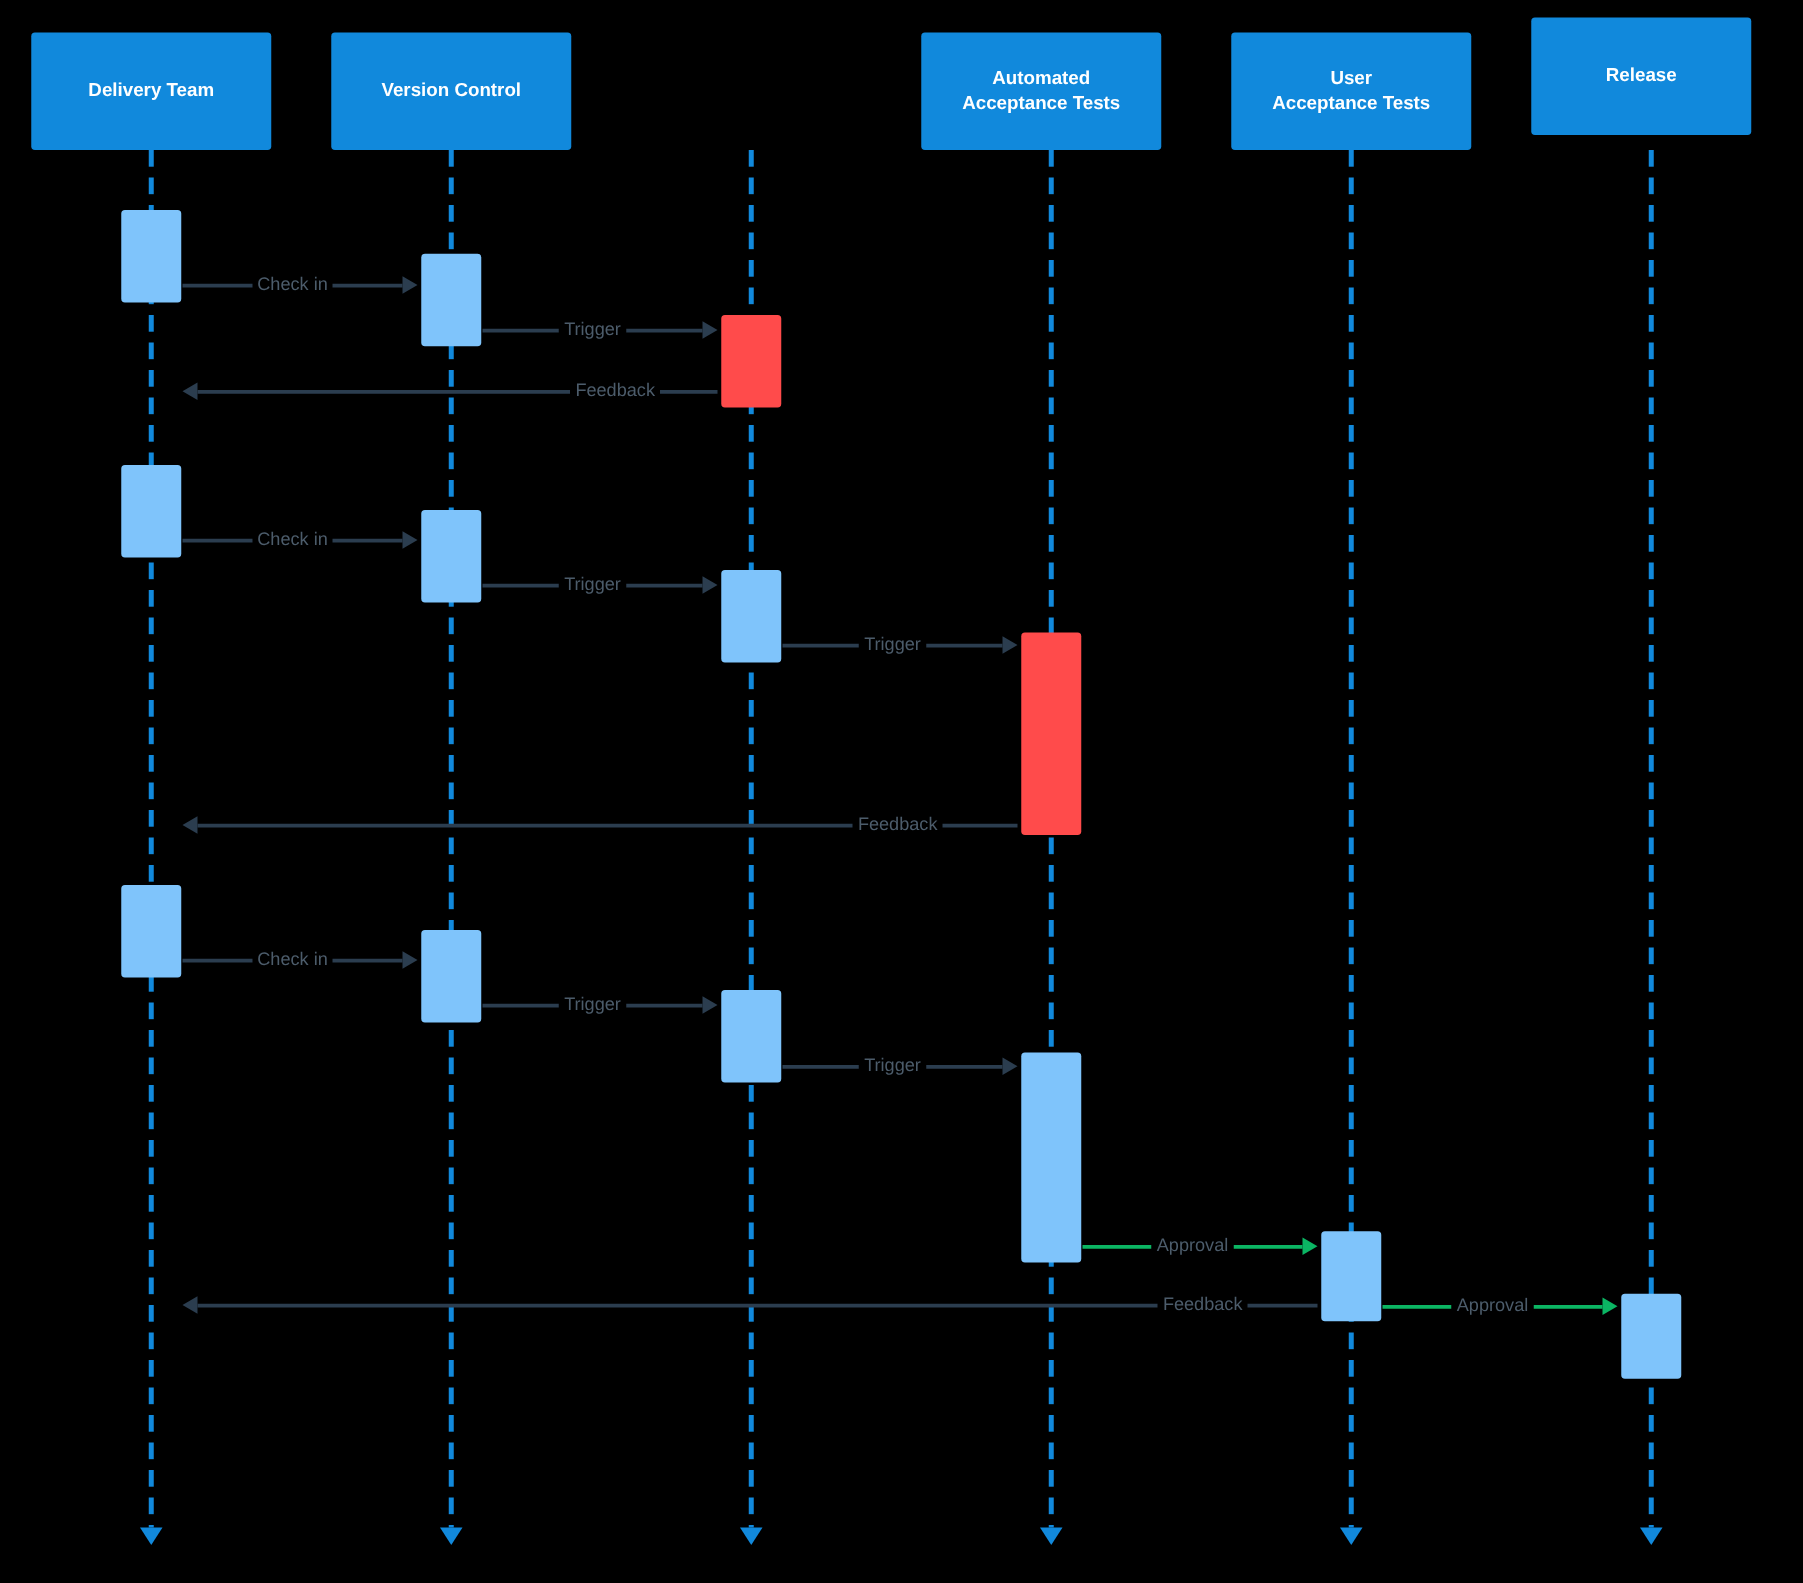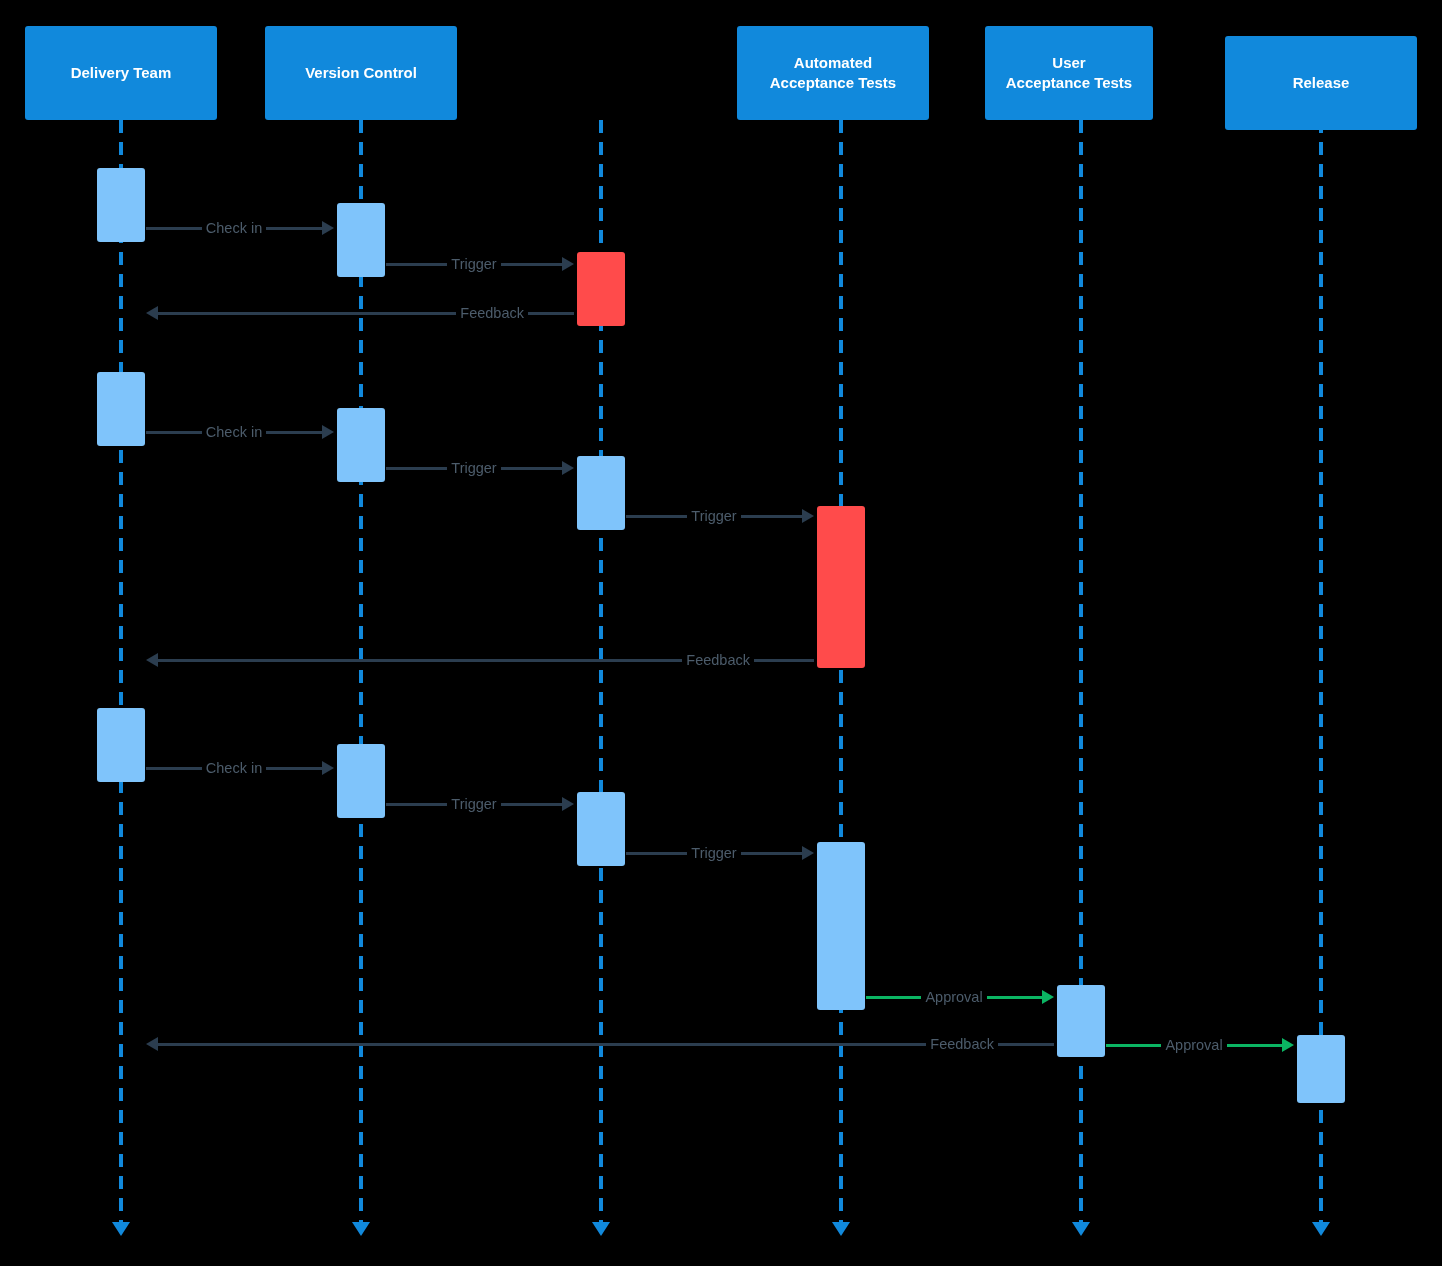--- a/index.html
+++ b/index.html
@@ -110,26 +110,26 @@
   <div class="participant" style="left:25px;  top:26px; width:192px; height:94px;">
     <span>Delivery Team</span>
   </div>
 
 
   <div class="participant" style="left:737px; top:26px; width:192px; height:94px; flex-direction:column;">
     <span>Automated</span>
     <span>Acceptance Tests</span>
   </div>
 
-  <div class="participant" style="left:985px; top:26px; width:168px; height:94px; flex-direction:column;align-items:center;">
+  <div class="participant" style="left:985px; top:26px; width:192px; height:94px; flex-direction:column;align-items:center;">
     <span>User</span>
     <span>Acceptance Tests</span>
   </div>
 
-  <div class="participant" style="left:1225px; top:36px; width:192px; height:94px;">
+  <div class="participant" style="left:1225px; top:14px; width:176px; height:94px;">
     <span>Release</span>
   </div>
 
   <div class="lifeline" style="left:119px;  top:120px; height:1102px;"></div>
   <div class="lifeline" style="left:359px;  top:120px; height:1102px;"></div>
   <div class="lifeline" style="left:599px;  top:120px; height:1102px;"></div>
   <div class="lifeline" style="left:839px;  top:120px; height:1102px;"></div>
   <div class="lifeline" style="left:1079px; top:120px; height:1102px;"></div>
   <div class="lifeline" style="left:1319px; top:120px; height:1102px;"></div>
 

